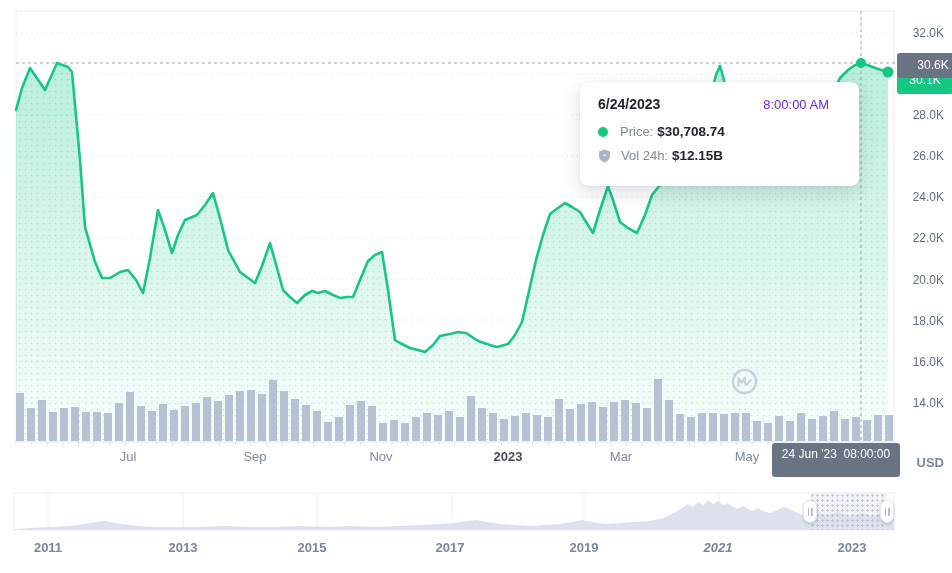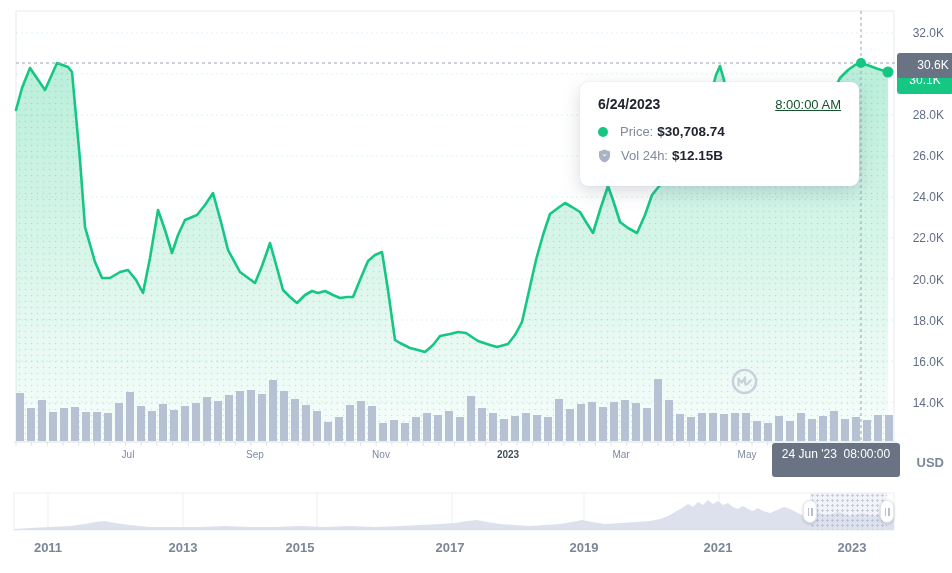--- a/index.html
+++ b/index.html
@@ -5,39 +5,39 @@
   * { margin:0; padding:0; box-sizing:border-box; }
   html,body { background:#fff; }
   body { font-family:"Liberation Sans", sans-serif; }
   #stage { position:relative; width:952px; height:573px; background:#fff; overflow:hidden; }
   #chart-svg { position:absolute; left:0; top:0; }
 
   .ylabel { position:absolute; left:898px; width:46px; text-align:right;
             font-size:12px; color:#616e85; transform:translateY(-50%); }
   .usd-label { position:absolute; left:898px; width:46px; text-align:right;
                font-size:13px; font-weight:bold; color:#7c8799; }
-  .xlabel { position:absolute; transform:translateX(-50%); font-size:10px; color:#7d8aa2; top:449px; }
+  .xlabel { position:absolute; transform:translateX(-50%); font-size:13px; color:#7d8aa2; top:449px; }
   .xlabel.bold { font-weight:bold; color:#444d5d; }
   .yearlabel { position:absolute; transform:translateX(-50%); font-size:13px; font-weight:bold;
                color:#7b8598; top:540px; }
 
   .badge { position:absolute; color:#fff; font-size:12px; text-align:center;
            border-radius:3px; line-height:25px; }
   .badge-gray  { background:#6a7384; left:897px; width:72px; height:25px; top:53px; z-index:6; }
   .badge-green { background:#16c784; left:897px; width:56px; height:26px; top:68px; z-index:5; }
   .badge-time  { background:#6a7384; left:772px; top:443px; width:128px; height:34px;
                  line-height:22px; border-radius:3px; z-index:6; white-space:pre; }
 
   #tooltip { position:absolute; left:580px; top:82px; width:279px; height:104px;
              background:#fff; border-radius:8px; z-index:8;
              box-shadow:0 6px 18px rgba(80,95,125,0.22), 0 0 1px rgba(80,95,125,0.25);
-             padding:14px 18px 0 18px; }
+             padding:14px 30px 0 18px; }
   .tt-head { display:flex; justify-content:space-between; align-items:baseline; margin-bottom:12px; }
   .tt-date { font-size:14px; font-weight:bold; color:#222531; }
-  .tt-time { font-size:13px; color:#14532d;text-decoration:underline; }
+  .tt-time { font-size:13px; color:#6d28d9; }
   .tt-row  { display:flex; align-items:center; margin-bottom:9px; font-size:13px; color:#808a9d;text-align:right; }
   .tt-row b { color:#222531; margin-left:4px; font-size:13.5px; }
   .tt-dot { width:10px; height:10px; border-radius:50%; background:#16c784; margin-right:12px; flex:0 0 auto; }
   .tt-shield { margin-right:10px; flex:0 0 auto; }
 
   #watermark { position:absolute; left:731px; top:368px; display:flex; align-items:center;
                color:#c9d0dc; z-index:3; }
   #watermark .wm-text { font-size:17.5px; font-weight:bold; margin-left:7px; letter-spacing:0.2px; }
 
   #nav-selection { position:absolute; top:493px; height:37px; z-index:2;
@@ -290,20 +290,20 @@
       <i></i>
       <i></i>
     </div>
   <div class="nav-handle" id="nav-handle-right" style="left: 880px;">
       <i></i>
       <i></i>
     </div>
   <div id="yearlabels">
       <div class="yearlabel" style="left: 48px;">2011</div>
       <div class="yearlabel" style="left: 183px;">2013</div>
-      <div class="yearlabel" style="left: 300px;">2015</div>
+      <div class="yearlabel" style="left: 312px;">2015</div>
       <div class="yearlabel" style="left: 450px;">2017</div>
       <div class="yearlabel" style="left: 584px;">2019</div>
-      <div class="yearlabel" style="left: 718px;">2021</div>
+      <div class="yearlabel" style="left: 718px; font-style: italic;">2021</div>
       <div class="yearlabel" style="left: 852px;">2023</div>
     </div>
 
 </div>
 
 </body></html>

